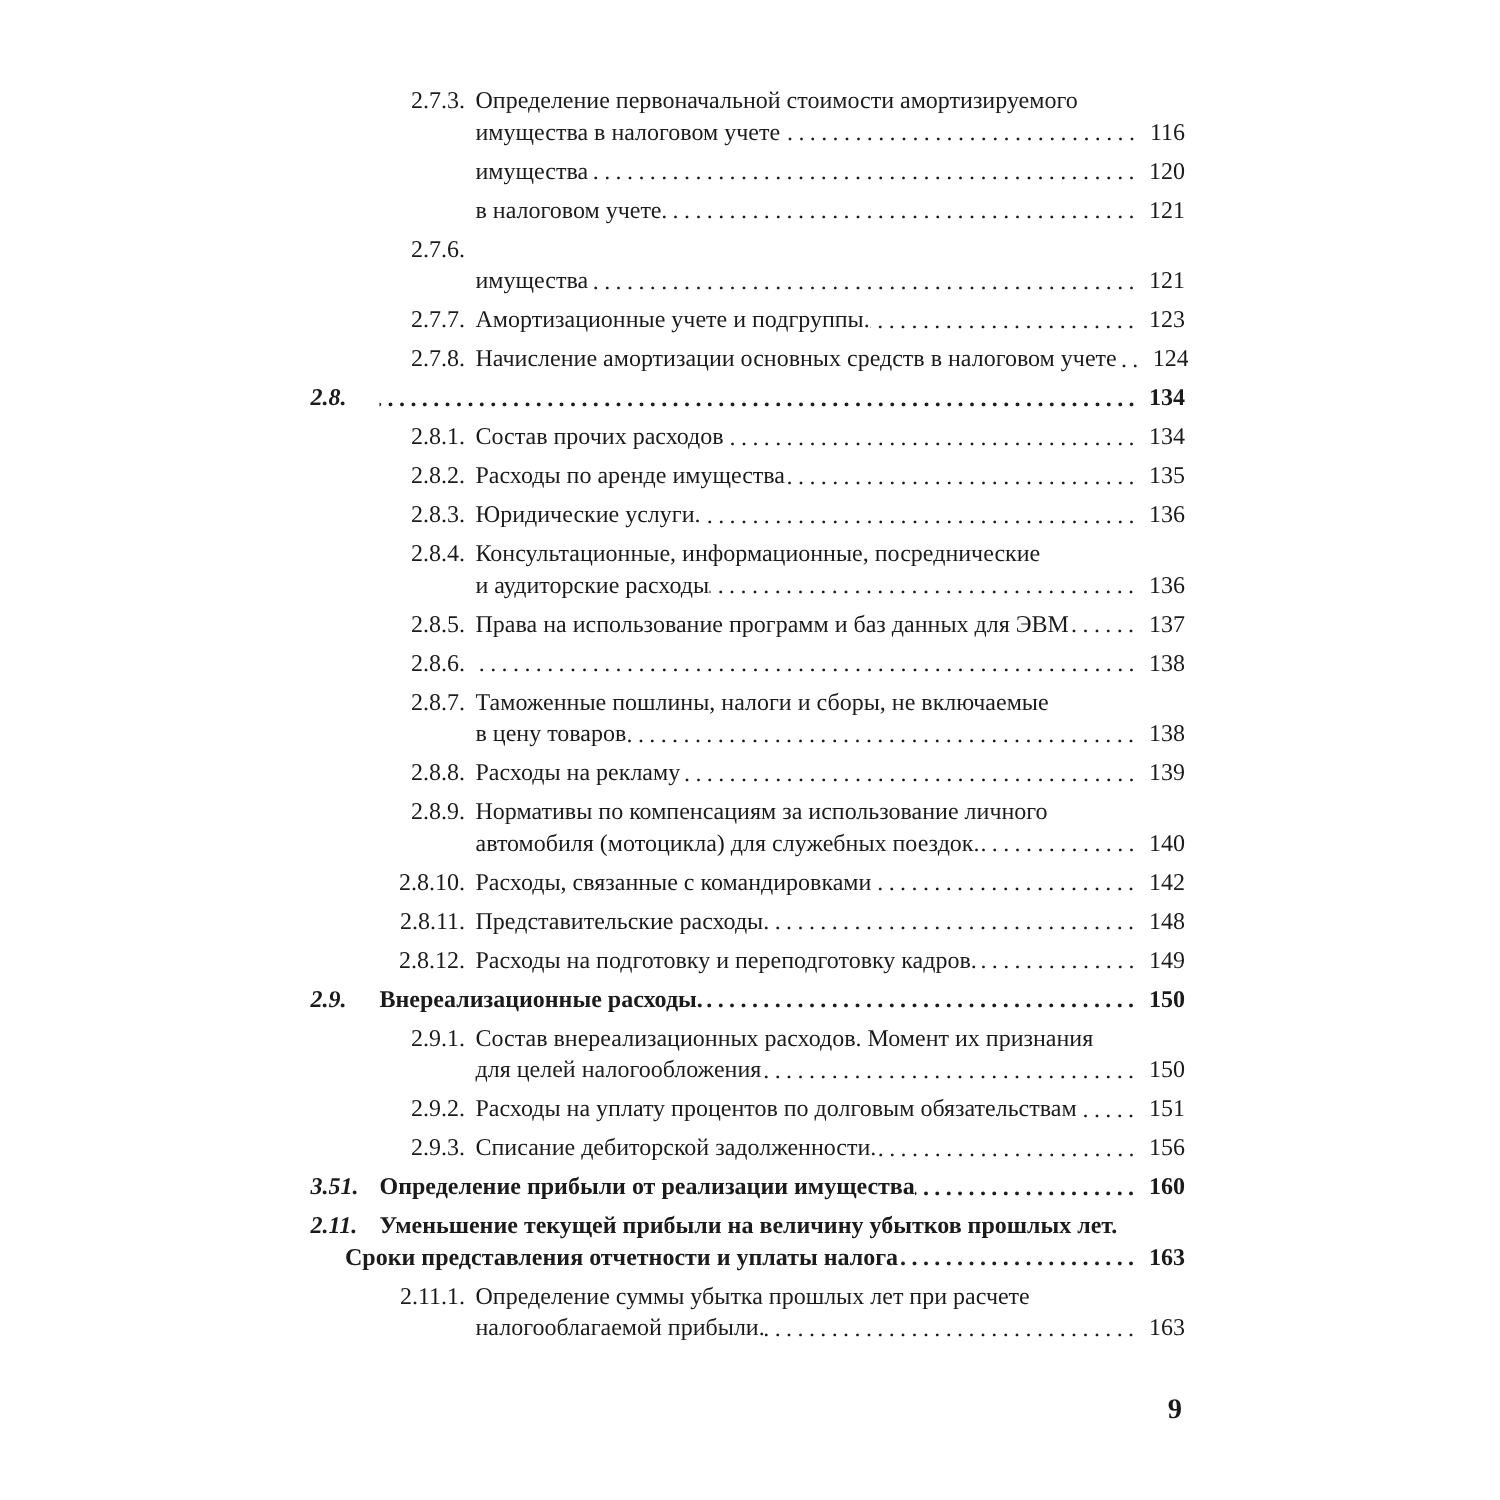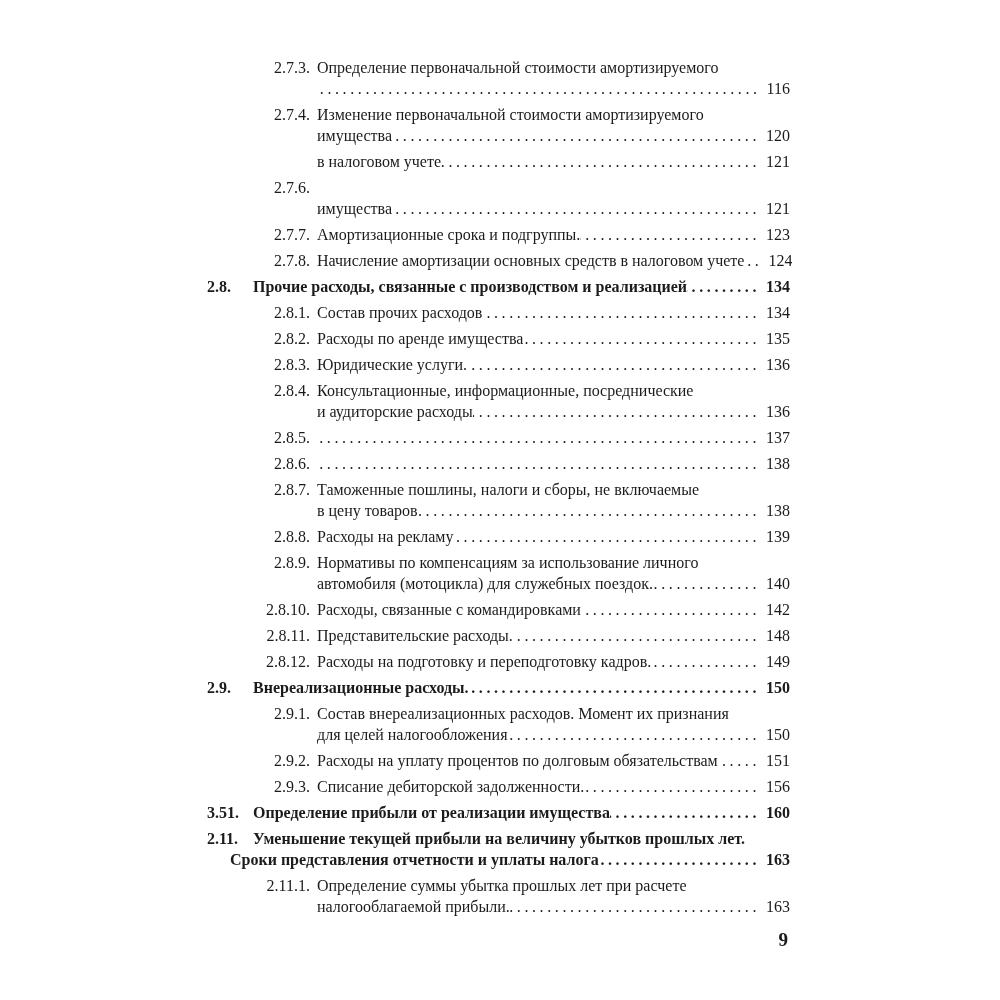--- a/index.html
+++ b/index.html
@@ -27,20 +27,21 @@
   .entry { margin-bottom: 5px; }
   .entry.top { font-weight: bold; }
   .line {
     display: flex;
     align-items: baseline;
   }
   .num  { flex: none; white-space: nowrap; }
   .top .num {
     width: 46px;
     text-align: left;
+    font-style: italic;
   }
   .sub .num {
     width: 110px;
     text-align: right;
     padding-right: 7px;
     box-sizing: border-box;
   }
   .txt  { flex: none; white-space: nowrap; text-align: center; }
   .line.l2.cont-top { padding-left: 23px; }
   .line.l2.cont-sub { padding-left: 110px; }
@@ -79,31 +80,27 @@
 <div class="sheet">
 
   <div class="toc">
     <div class="entry sub">
       <div class="line l1">
         <span class="num">2.7.3.</span>
         <span class="txt">Определение первоначальной стоимости амортизируемого</span>
 
       </div>
       <div class="line l2 cont-sub">
+        <span class="txt">имущества в налоговом учете</span>
         <span class="leader"></span>
         <span class="pg">116</span>
       </div>
     </div>
 
     <div class="entry sub">
-      <div class="line l1">
-        <span class="num">2.7.4.</span>
-        <span class="txt">Изменение первоначальной стоимости амортизируемого</span>
-
-      </div>
       <div class="line l2 cont-sub">
         <span class="txt">имущества</span>
         <span class="leader"></span>
         <span class="pg">120</span>
       </div>
     </div>
 
     <div class="entry sub">
       <div class="line l2 cont-sub">
         <span class="txt">в налоговом учете</span>
@@ -120,41 +117,40 @@
       <div class="line l2 cont-sub">
         <span class="txt">имущества</span>
         <span class="leader"></span>
         <span class="pg">121</span>
       </div>
     </div>
 
     <div class="entry sub">
       <div class="line l1">
         <span class="num">2.7.7.</span>
-        <span class="txt">Амортизационные срока и подгруппы.</span>
+        <span class="txt">Амортизационные учете и подгруппы.</span>
         <span class="leader"></span>
         <span class="pg">123</span>
       </div>
 
     </div>
 
     <div class="entry sub">
       <div class="line l1">
         <span class="num">2.7.8.</span>
         <span class="txt">Начисление амортизации основных средств в налоговом учете</span>
         <span class="leader"></span>
         <span class="pg">124</span>
       </div>
 
     </div>
 
     <div class="entry top">
       <div class="line l1">
         <span class="num">2.8.</span>
-        <span class="txt">Прочие расходы, связанные с производством и реализацией</span>
         <span class="leader"></span>
         <span class="pg">134</span>
       </div>
 
     </div>
 
     <div class="entry sub">
       <div class="line l1">
         <span class="num">2.8.1.</span>
         <span class="txt">Состав прочих расходов</span>
@@ -193,20 +189,21 @@
       <div class="line l2 cont-sub">
         <span class="txt">и аудиторские расходы</span>
         <span class="leader"></span>
         <span class="pg">136</span>
       </div>
     </div>
 
     <div class="entry sub">
       <div class="line l1">
         <span class="num">2.8.5.</span>
+        <span class="txt">Права на использование программ и баз данных для ЭВМ</span>
         <span class="leader"></span>
         <span class="pg">137</span>
       </div>
 
     </div>
 
     <div class="entry sub">
       <div class="line l1">
         <span class="num">2.8.6.</span>
         <span class="leader"></span>

